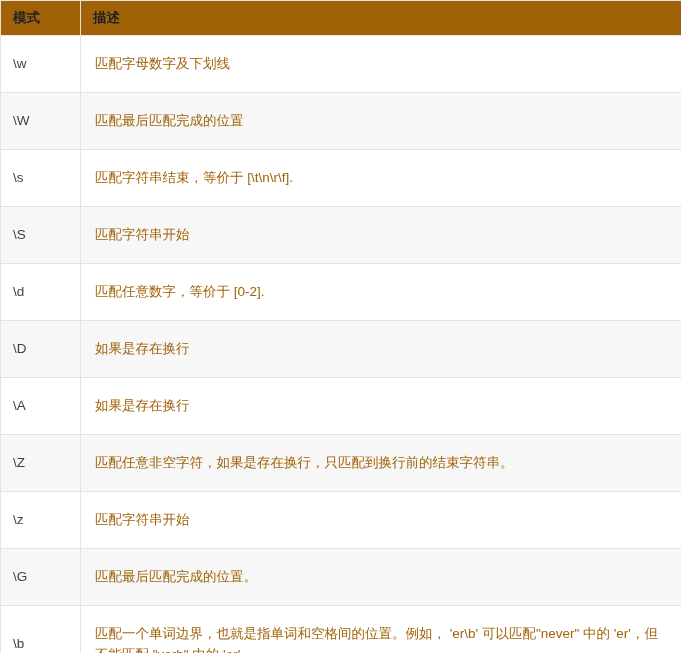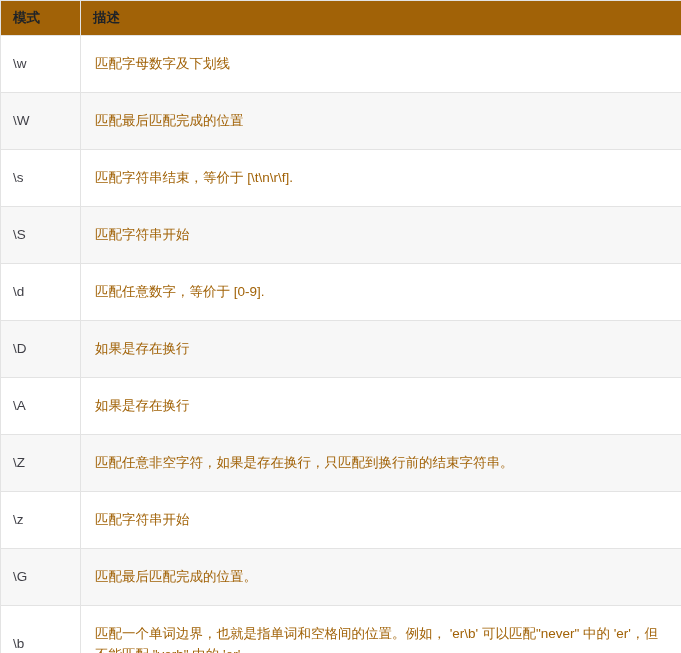--- a/index.html
+++ b/index.html
@@ -95,21 +95,21 @@
       <td class="cell-desc">匹配字符串结束，等价于 [\t\n\r\f].</td>
     </tr>
 
     <tr class="stripe row-std">
       <td class="cell-pattern">\S</td>
       <td class="cell-desc">匹配字符串开始</td>
     </tr>
 
     <tr class="plain row-std">
       <td class="cell-pattern">\d</td>
-      <td class="cell-desc">匹配任意数字，等价于 [0-9].</td>
+      <td class="cell-desc">匹配任意数字，等价于 [0-2].</td>
     </tr>
 
     <tr class="stripe row-std">
       <td class="cell-pattern">\D</td>
       <td class="cell-desc">如果是存在换行</td>
     </tr>
 
     <tr class="plain row-std">
       <td class="cell-pattern">\A</td>
       <td class="cell-desc">如果是存在换行</td>

